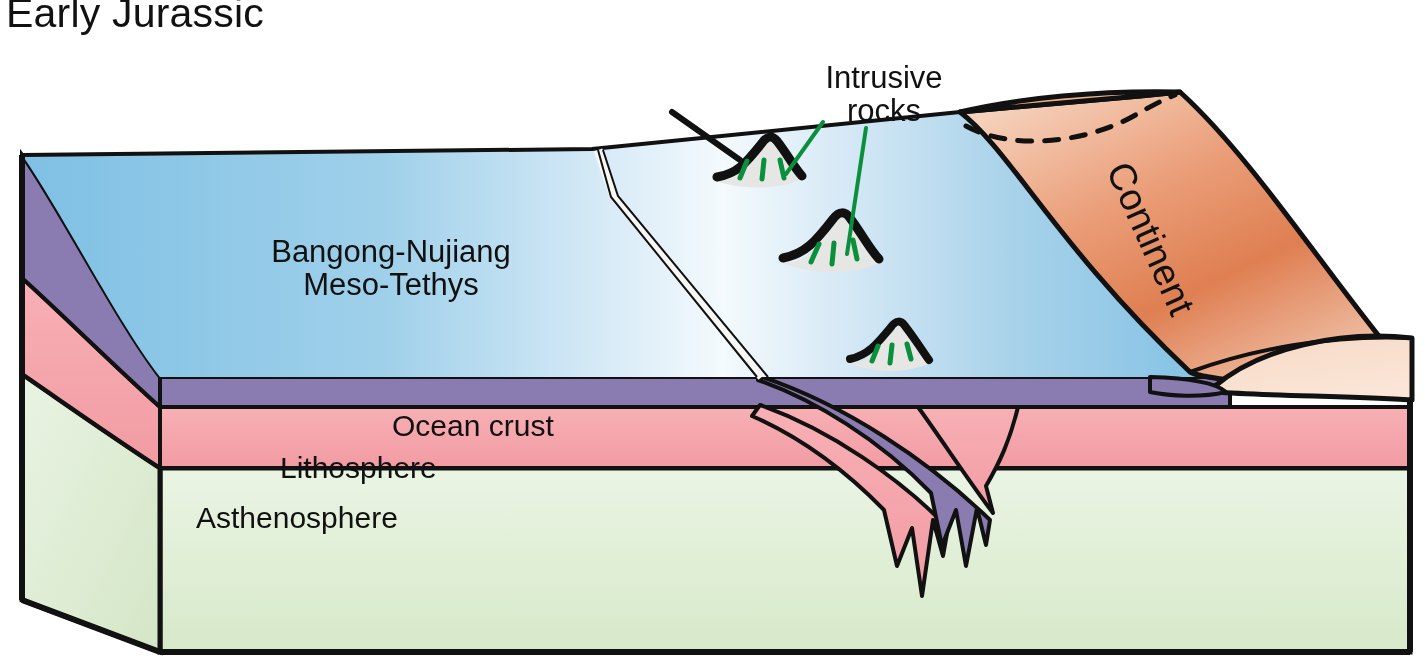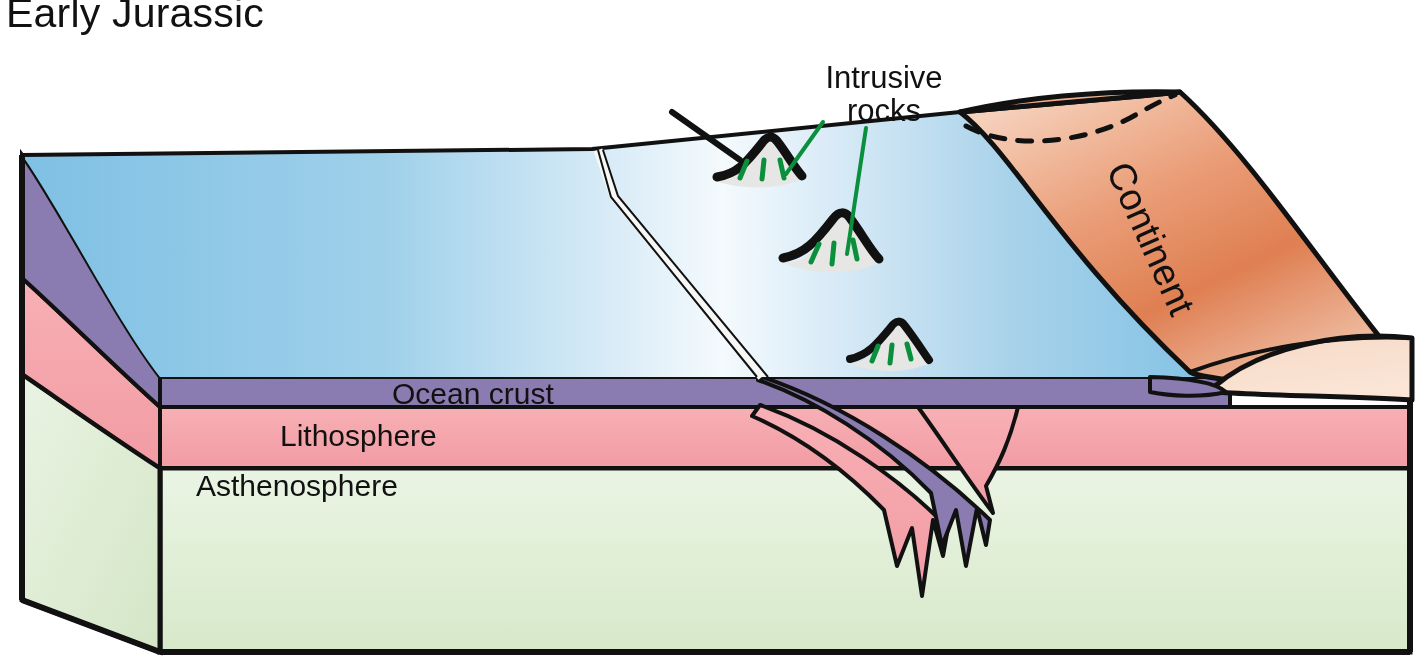--- a/index.html
+++ b/index.html
@@ -4,21 +4,21 @@
 <style>
   html,body{margin:0;padding:0;background:#ffffff;}
   body{width:1425px;height:659px;overflow:hidden;
        font-family:"Liberation Sans","DejaVu Sans",sans-serif;}
   #stage{position:relative;width:1425px;height:573px;background:#fff;}
   #stage svg{position:absolute;left:0;top:0;}
   .lbl{position:absolute;color:#111;white-space:pre;line-height:1.06;}
   .title{font-size:41px;letter-spacing:.2px;}
   .callout{font-size:31px;text-align:center;}
   .ocean-name{font-size:31px;text-align:center;}
-  .layer{font-size:30px;}
+  .layer{font-size:30px;margin-top:32px;}
   .continent-lbl{font-size:38px;transform-origin:left top;}
 </style>
 </head>
 <body>
 
 <div id="stage">
 
 <svg width="1425" height="659" viewBox="0 0 1425 659">
   <defs>
     <linearGradient id="gOcean" x1="0" y1="0" x2="1" y2="0">
@@ -164,20 +164,22 @@
   <path d="M823,122 L786,174" fill="none" stroke="#0a8f3c" stroke-width="4" stroke-linecap="round"></path>
   <path d="M866,128 L847,254" fill="none" stroke="#0a8f3c" stroke-width="4" stroke-linecap="round"></path>
 </svg>
 
 <div class="lbl title" style="left:6px; top:-8px;">Early Jurassic</div>
 
 
 <div class="lbl callout" style="left:800px; top:62px; width:168px;">Intrusive
 rocks</div>
 
+<div class="lbl ocean-name" style="left:196px; top:236px; width:390px;">Bangong-Nujiang
+Meso-Tethys</div>
 
 <div class="lbl layer" style="left:392px; top:378px;">Ocean crust</div>
 
 <div class="lbl layer" style="left:196px; top:470px;">Asthenosphere</div>
 
 <div class="lbl layer" style="left:280px; top:420px;">Lithosphere</div>
 
 <div class="lbl continent-lbl" style="left:1136px; top:156px; transform:rotate(66deg);">Continent</div>
 
 </div>

